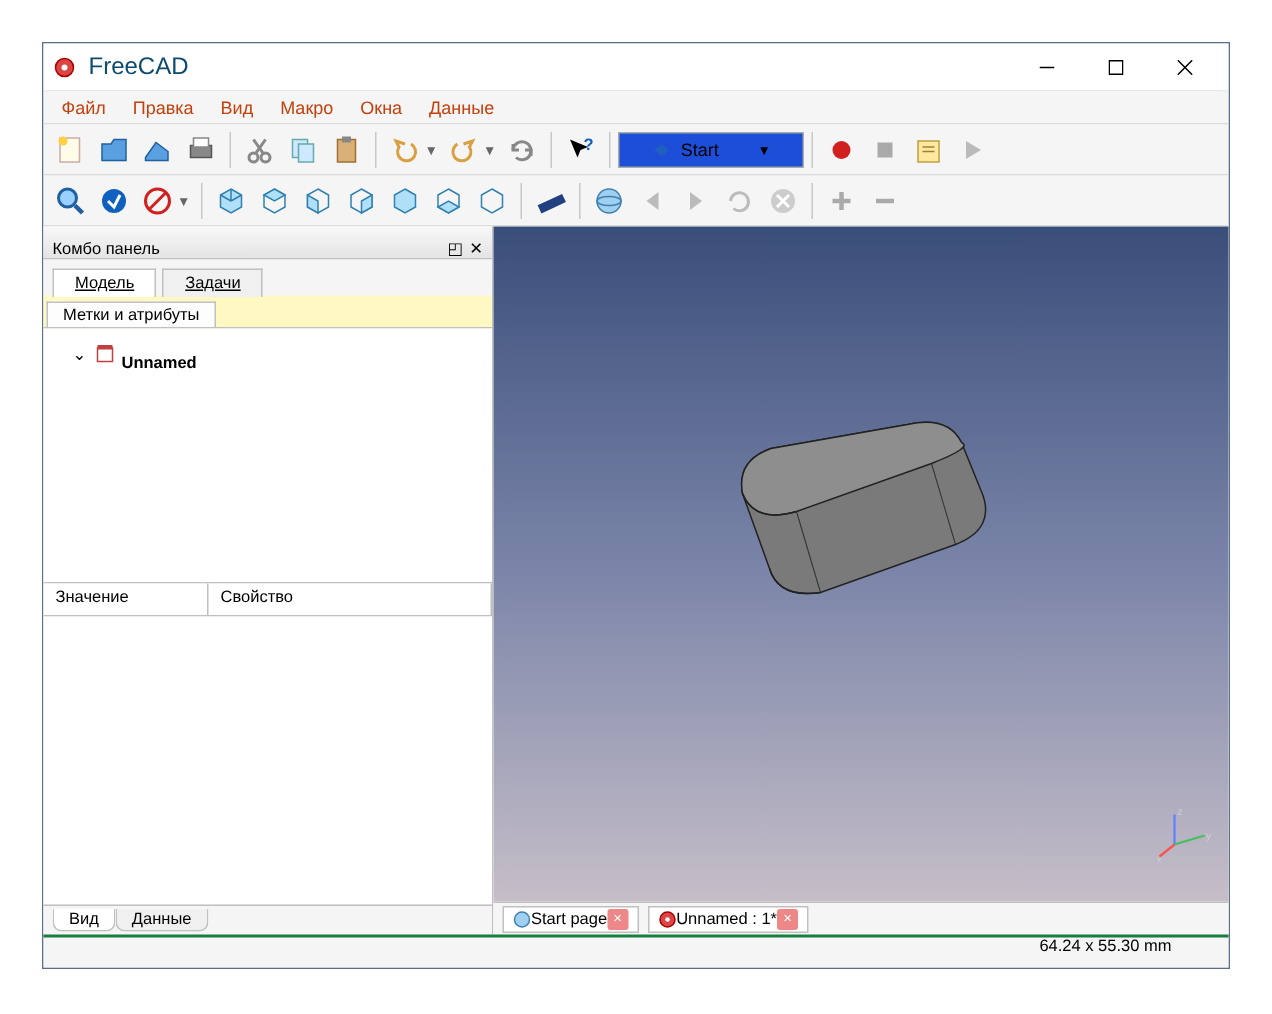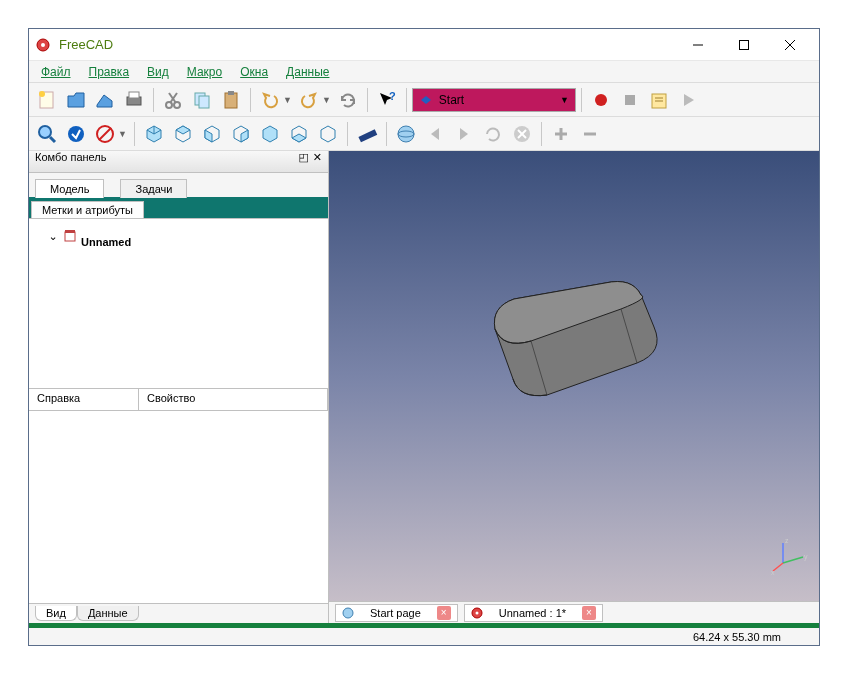--- a/index.html
+++ b/index.html
@@ -1,61 +1,61 @@
 <!DOCTYPE html>
 <html><head>
 <meta charset="utf-8">
 <style>
 * { box-sizing: border-box; margin: 0; padding: 0; }
 body { font-family: "Segoe UI", Tahoma, sans-serif; font-size: 12px; background: #fff; width: 848px; height: 676px; position: relative; }
 .outer { position: absolute; left: 28px; top: 28px; width: 792px; height: 618px; border: 1px solid #5a6d8a; background: #f0f0f0; display: flex; flex-direction: column; }
 .titlebar { height: 32px; background: #fff; display: flex; align-items: center; padding: 0 6px; border-bottom: 1px solid #e8e8e8; }
 .titlebar .appicon { width: 16px; height: 16px; margin-right: 8px; }
-.titlebar .title { flex: 1; font-size: 13px; color: #4d7c0f; }
+.titlebar .title { flex: 1; font-size: 16px; color: #0c4a6e; }
 .winbtns { display: flex; gap: 0; }
 .winbtn { width: 46px; height: 30px; display: flex; align-items: center; justify-content: center; }
 .winbtn svg { width: 10px; height: 10px; }
 .menubar { height: 22px; background: #f5f5f5; display: flex; align-items: center; padding: 0 4px; gap: 2px; border-bottom: 1px solid #dcdcdc; }
-.menuitem { padding: 2px 8px; font-size: 12px; color: #15803d; cursor: default; text-decoration: underline; }
+.menuitem { padding: 2px 8px; font-size: 12px; color: #c2410c; cursor: default; }
 .toolbar { height: 34px; background: #f5f5f5; display: flex; align-items: center; padding: 2px 4px; gap: 1px; border-bottom: 1px solid #dcdcdc; }
 .tbicon { width: 28px; height: 28px; display: flex; align-items: center; justify-content: center; border: 1px solid transparent; }
 .tbsep { width: 1px; height: 24px; background: #c8c8c8; margin: 0 4px; }
 .drop { font-size: 9px; color: #666; margin-left: -2px; margin-right: 2px; }
-.wb-select { height: 24px; width: 164px; border: 1px solid #aaa; background: #be185d; display: flex; align-items: center; padding: 0 6px; font-size: 12px; gap: 6px; }
+.wb-select { height: 24px; width: 124px; border: 1px solid #aaa; background: #1d4ed8; display: flex; align-items: center; padding: 0 21px; font-size: 12px; gap: 6px; }
 .wb-select .chev { margin-left: auto; font-size: 9px; }
 .content { flex: 1; display: flex; min-height: 0; }
 .combo-panel { width: 300px; background: #f5f5f5; display: flex; flex-direction: column; border-right: 1px solid #c0c0c0; }
-.panel-title { height: 22px; background: linear-gradient(#f8f8f8,#e4e4e4); border-bottom: 1px solid #c0c0c0; display: flex; align-items: flex-start; padding: 0 6px; font-size: 11px; gap: 15px; }
+.panel-title { height: 22px; background: linear-gradient(#f8f8f8,#e4e4e4); border-bottom: 1px solid #c0c0c0; display: flex; align-items: flex-end; padding: 0 6px; font-size: 11px; gap: 15px; }
 .panel-title .ctrls { margin-left: auto; display: flex; gap: 4px; font-size: 11px; }
-.tabs { height: 24px; display: flex; align-items: flex-end; background: #f5f5f5; padding-left: 6px; gap: 16px; }
+.tabs { height: 24px; display: flex; align-items: flex-end; background: #f5f5f5; padding-left: 6px; gap: 4px; text-decoration: underline; }
 .tab { padding: 3px 14px; border: 1px solid #c0c0c0; border-bottom: none; background: #f0f0f0; font-size: 11px; position: relative; top: 1px; }
 .tab.active { background: #fff; }
-.subtabs { height: 22px; display: flex; align-items: flex-end; background: #0f766e; border-bottom: 1px solid #c0c0c0; padding-left: 2px; }
+.subtabs { height: 22px; display: flex; align-items: flex-end; background: #fef9c3; border-bottom: 1px solid #c0c0c0; padding-left: 2px; }
 .subtab { padding: 2px 10px; border: 1px solid #c0c0c0; border-bottom: none; background: #fdfdfd; font-size: 11px; }
 .tree { flex: 0 0 170px; background: #fff; border-bottom: 1px solid #c0c0c0; padding: 4px 6px; font-size: 11px; overflow: auto; }
 .tree-row { display: flex; align-items: center; gap: 4px; padding: 1px 0; }
 .tree-row.indent1 { padding-left: 12px; }
 .tree-row.indent2 { padding-left: 46px; }
 .tree-row .tog { width: 12px; text-align: center; cursor: default; }
 .tree-row .ticon { width: 14px; height: 14px; display: inline-flex; align-items: center; justify-content: center; }
 .tree-row .bold { font-weight: bold; margin-top: 12px; }
 .prop-hdr { height: 22px; display: flex; border-bottom: 1px solid #c0c0c0; background: #fff; font-size: 11px; }
 .prop-hdr div { padding: 3px 8px; border-right: 1px solid #c0c0c0; }
 .prop-body { flex: 1; background: #fff; }
 .bottom-tabs { height: 20px; display: flex; align-items: center; background: #f5f5f5; padding-left: 6px; gap: 0; border-top: 1px solid #c0c0c0; font-size: 11px; }
 .btab { padding: 1px 10px; border: 1px solid #c0c0c0; border-top: none; background: #f0f0f0; border-radius: 0 0 6px 6px; }
 .btab.active { background: #fff; }
 .viewport { flex: 1; display: flex; flex-direction: column; background: #fff; }
 .view3d { flex: 1; background: linear-gradient(#3a4e7a 0%, #7a84a8 50%, #c6bec8 100%); position: relative; }
 .shape { position: absolute; left: 140px; top: 120px; width: 210px; height: 140px; pointer-events: none; }
 .axes { position: absolute; right: 8px; bottom: 26px; width: 40px; height: 40px; }
 .viewtabs { height: 22px; background: #f5f5f5; display: flex; align-items: center; padding: 0 6px; gap: 6px; border-top: 1px solid #c0c0c0; }
-.vtab { display: flex; align-items: center; gap: 16px; padding: 1px 6px; border: 1px solid #c0c0c0; background: #fff; font-size: 11px; }
+.vtab { display: flex; align-items: center; gap: 0; padding: 1px 6px; border: 1px solid #c0c0c0; background: #fff; font-size: 11px; }
 .vtab .x { width: 14px; height: 14px; background: #e88; color: #fff; display: flex; align-items: center; justify-content: center; font-size: 10px; border-radius: 2px; }
-.statusbar { height: 22px; background: #f5f5f5; border-top: 5px solid #15803d; display: flex; align-items: center; padding: 0 8px; font-size: 11px; }
+.statusbar { height: 22px; background: #f5f5f5; border-top: 2px solid #15803d; display: flex; padding: 0 8px; font-size: 11px; }
 .statusbar .dims { margin-left: auto; margin-right: 30px; }
 </style>
 </head>
 <body>
 
 <div class="outer">
 
   <div class="titlebar">
     <span class="appicon">
       <svg viewBox="0 0 16 16">
@@ -329,21 +329,21 @@
           <span class="ticon">
               <svg width="12" height="12">
                 <rect x="1" y="2" width="10" height="9" fill="#fff" stroke="#c04040"></rect>
                 <rect x="1" y="0" width="10" height="3" fill="#c04040"></rect>
               </svg>
             </span>
           <span class="bold">Unnamed</span>
         </div>
       </div>
       <div class="prop-hdr">
-        <div style="width:110px">Справка</div>
+        <div style="width:110px">Значение</div>
         <div style="flex:1">Свойство</div>
       </div>
       <div class="prop-body"></div>
       <div class="bottom-tabs">
         <div class="btab active">Вид</div>
         <div class="btab">Данные</div>
       </div>
     </div>
 
     <div class="viewport">

